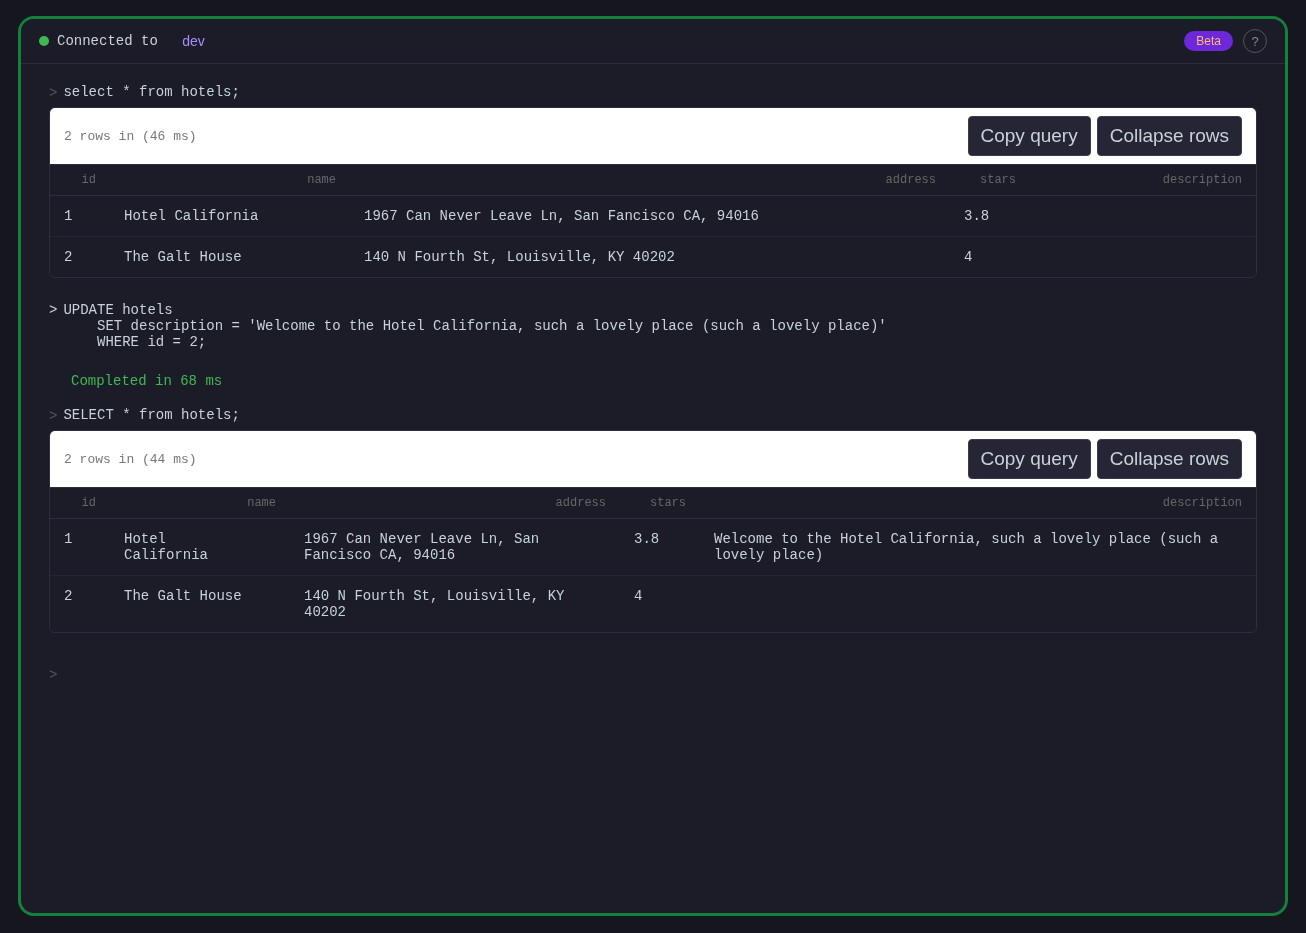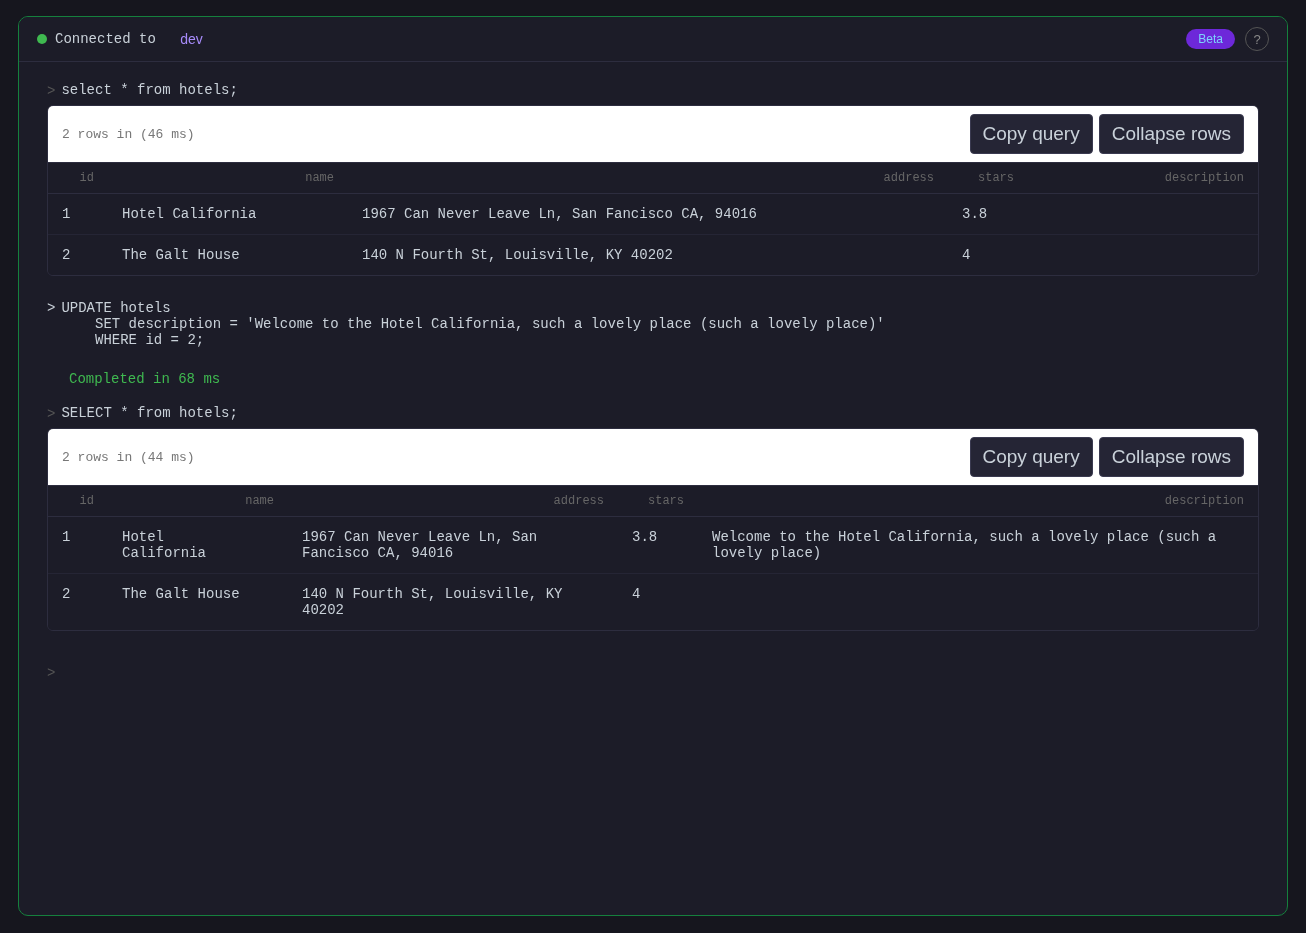--- a/index.html
+++ b/index.html
@@ -9,22 +9,22 @@
       background: #16161e;
       font-family: 'Courier New', Courier, monospace;
       color: #c9d1d9;
       height: 933px;
       width: 1306px;
       overflow: hidden;
     }
 
     .app-container {
       background: #1c1c28;
-      border: 1px solid #15803d;
-      border-radius: 10px;
+      border: 3px solid #15803d;
+      border-radius: 16px;
       width: 1270px;
       height: 900px;
       margin: 16px auto;
       display: flex;
       flex-direction: column;
       overflow: hidden;
     }
 
     .top-bar {
       display: flex;
@@ -58,21 +58,21 @@
     }
 
     .top-bar-right {
       display: flex;
       align-items: center;
       gap: 10px;
     }
 
     .beta-badge {
       background: #6d28d9;
-      color: #7dd3fc;
+      color: #fdba74;
       border-radius: 20px;
       padding: 3px 12px;
       font-size: 12px;
       font-family: sans-serif;
     }
 
     .help-icon {
       width: 24px;
       height: 24px;
       border-radius: 50%;

